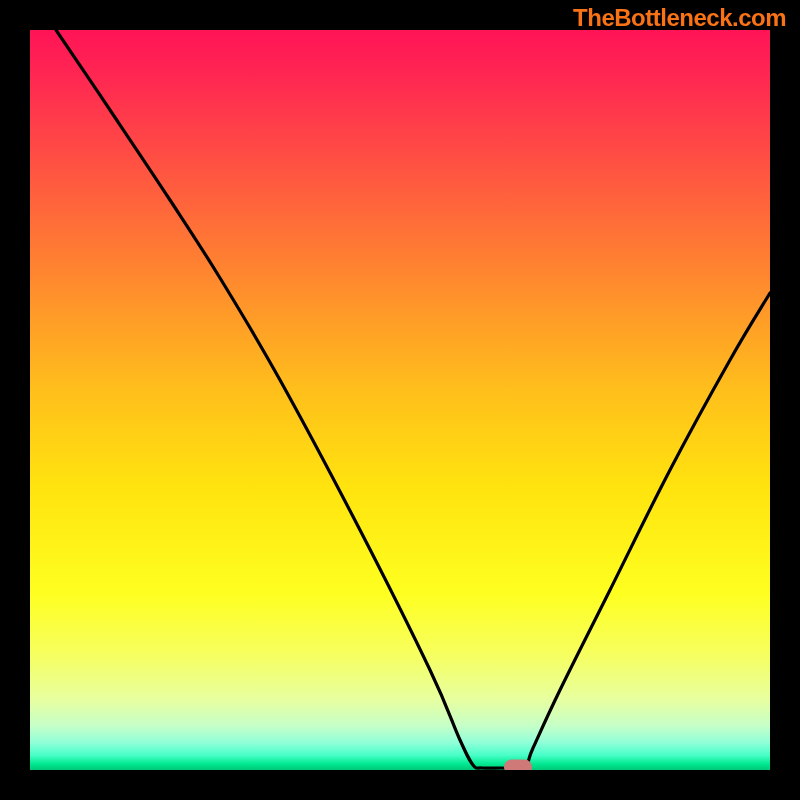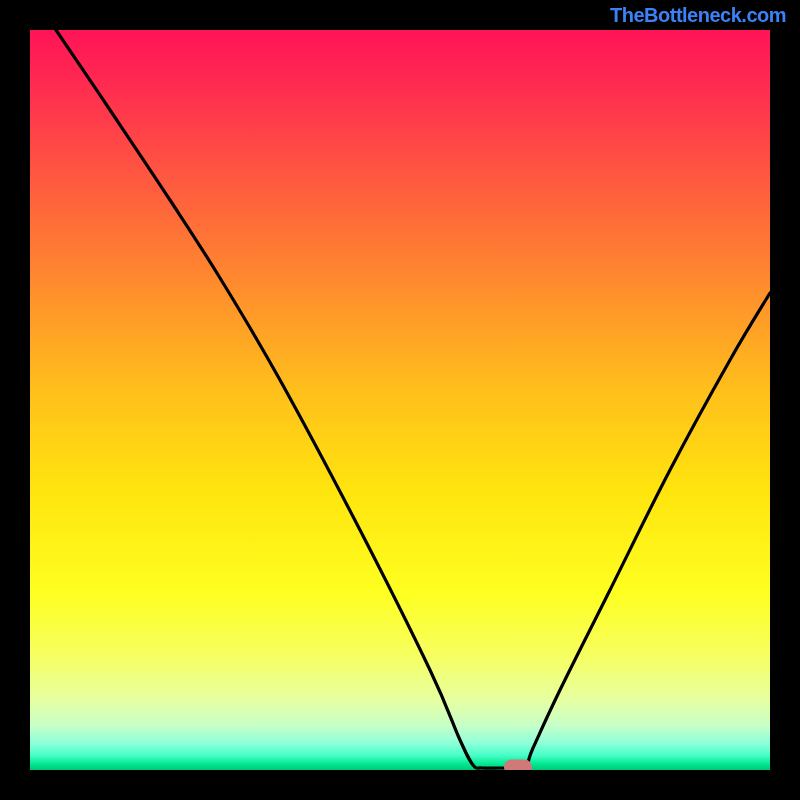--- a/index.html
+++ b/index.html
@@ -13,22 +13,22 @@
   .container {
     position: relative;
     width: 800px;
     height: 800px;
     background: #000;
   }
   .watermark {
     position: absolute;
     top: 4px;
     right: 14px;
-    color: #3b82f6;
-    font-size: 20px;
+    color: #f97316;
+    font-size: 24px;
     font-weight: bold;
     letter-spacing: -0.5px;
     z-index: 10;
   }
   .plot-area {
     position: absolute;
     left: 30px;
     top: 30px;
     width: 740px;
     height: 740px;

